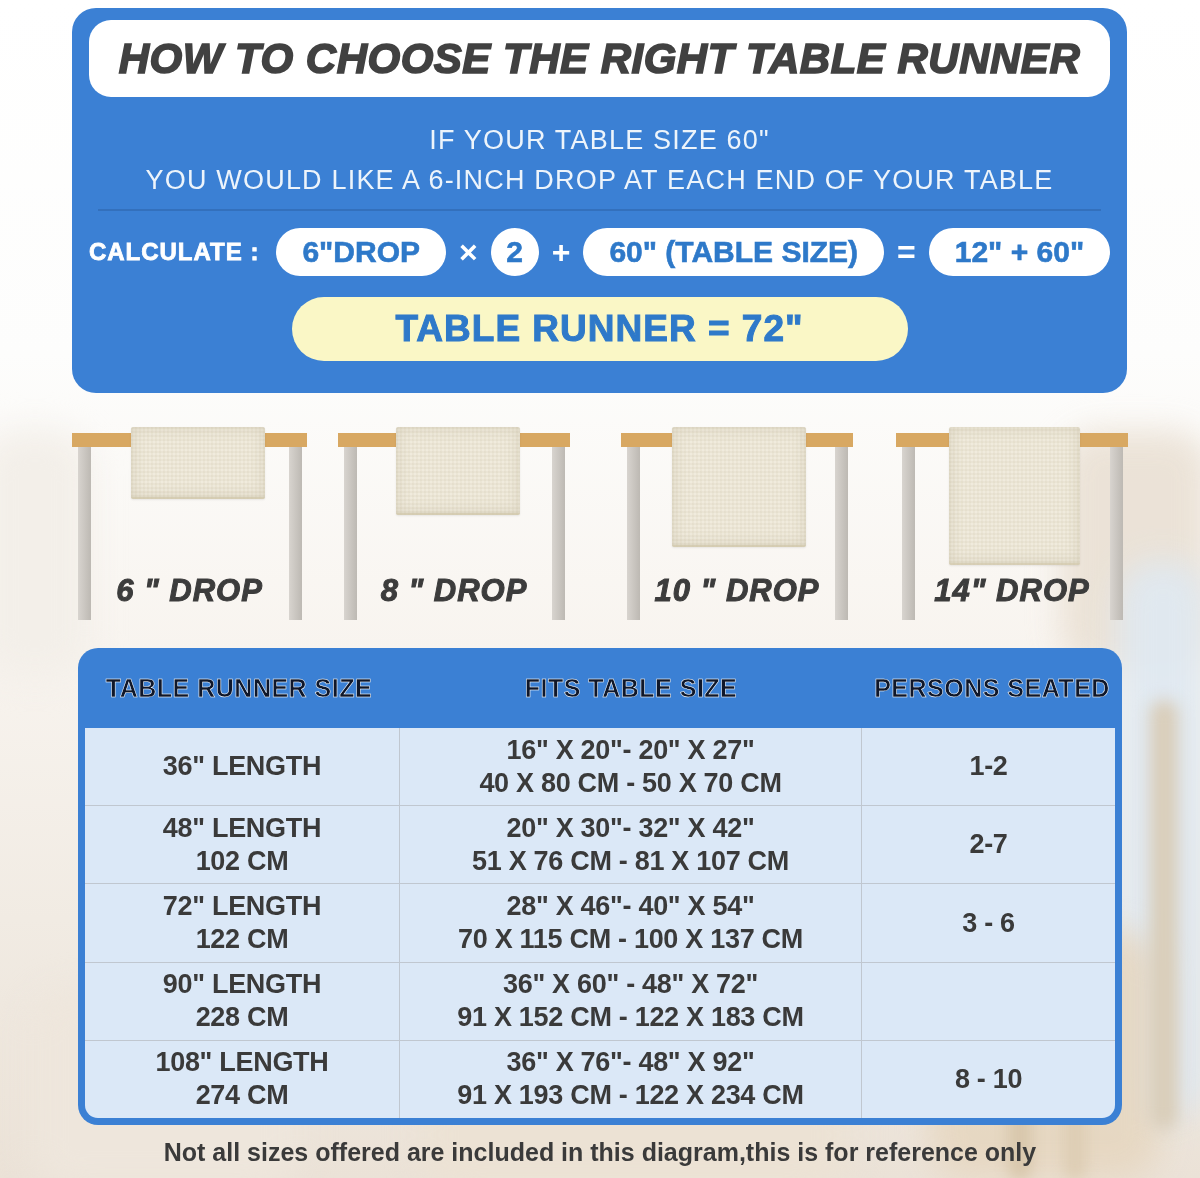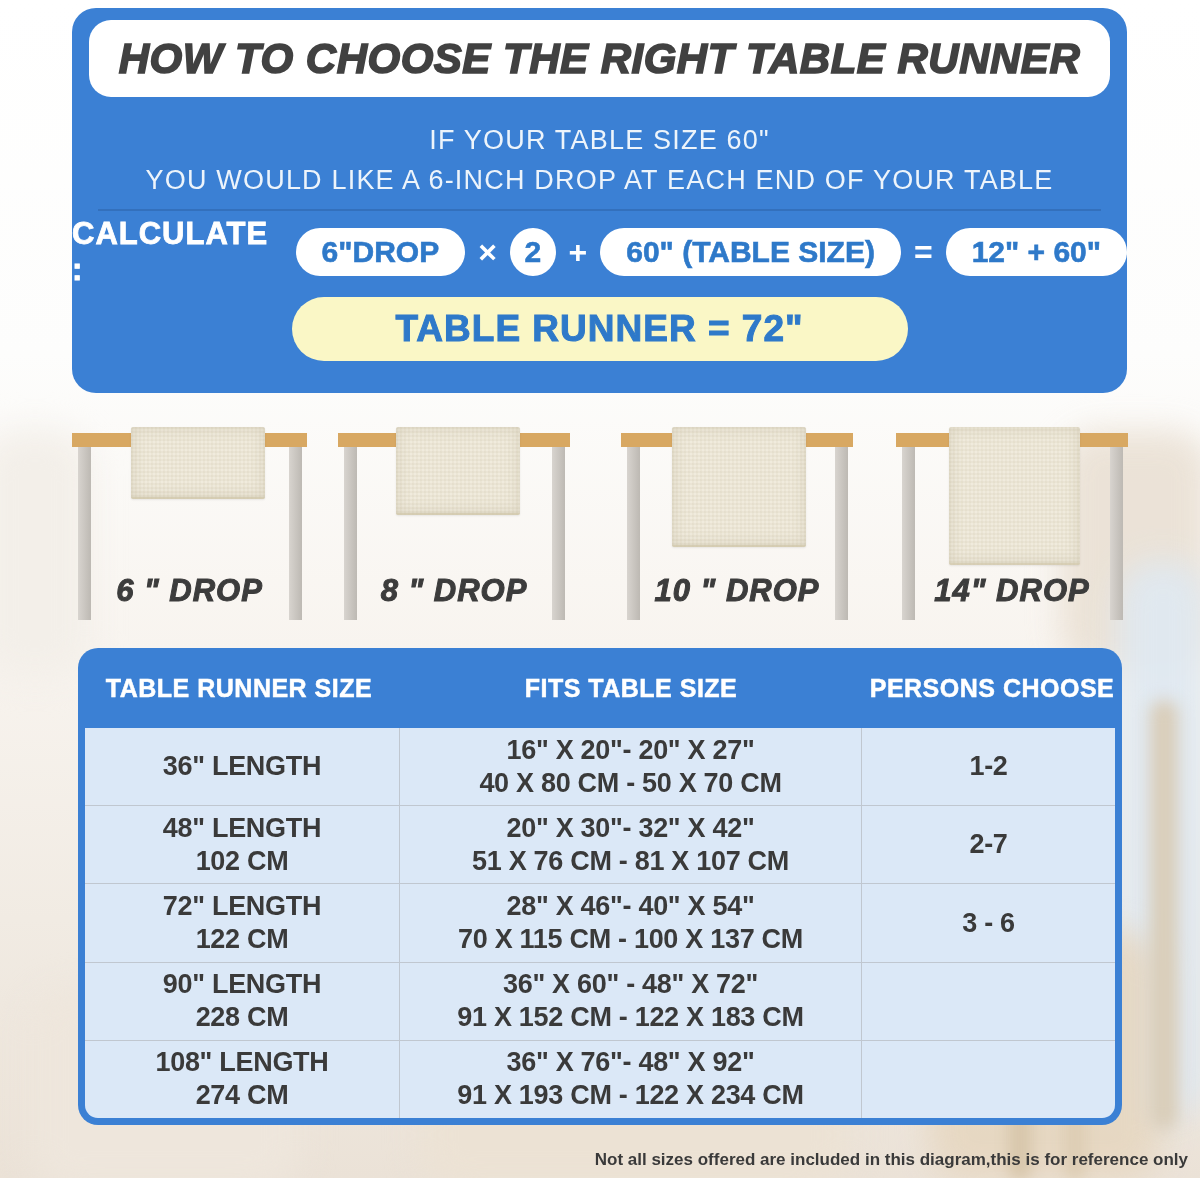--- a/index.html
+++ b/index.html
@@ -23,21 +23,21 @@
   .top-panel{position:absolute;left:72px;top:8px;width:1055px;height:385px;background:#3B80D4;border-radius:24px;}
   .title-bar{position:absolute;left:17px;top:12px;width:1021px;height:77px;background:#ffffff;border-radius:22px;
     display:flex;align-items:center;justify-content:center;}
   .title-bar h1{margin:0;font-size:42px;font-weight:bold;font-style:italic;color:#414141;
     -webkit-text-stroke:1.6px #414141;letter-spacing:.5px;white-space:nowrap;}
   .intro{position:absolute;left:0;right:0;top:112px;text-align:center;color:#EDF4FB;
     font-size:27px;line-height:40px;letter-spacing:1.2px;}
   .intro p{margin:0;}
   .sep{position:absolute;left:26px;right:26px;top:201px;height:2px;background:rgba(25,55,105,.22);}
   .calc-row{position:absolute;left:0;right:0;top:219px;height:50px;display:flex;align-items:center;justify-content:center;gap:13px;}
-  .calc-label{color:#ffffff;font-size:31px;font-weight:bold;letter-spacing:1px;-webkit-text-stroke:.8px #ffffff;margin-right:4px;}
+  .calc-label{color:#ffffff;font-size:24px;font-weight:bold;letter-spacing:1px;-webkit-text-stroke:.8px #ffffff;margin-right:4px;}
   .pill{background:#ffffff;color:#2E79C9;font-weight:bold;font-size:30px;height:48px;line-height:48px;
     border-radius:24px;padding:0 26px;-webkit-text-stroke:.6px #2E79C9;white-space:nowrap;}
   .pill.circle{width:48px;padding:0;text-align:center;border-radius:50%;}
   .op{color:#ffffff;font-size:32px;font-weight:bold;}
   .result-banner{position:absolute;left:50%;top:289px;transform:translateX(-50%);width:616px;height:64px;
     background:#FAF7C6;border-radius:32px;display:flex;align-items:center;justify-content:center;
     color:#2E79C9;font-size:37px;font-weight:bold;-webkit-text-stroke:1px #2E79C9;letter-spacing:1px;}
 
   
   .fig{position:absolute;top:425px;height:210px;}
@@ -48,34 +48,34 @@
     background-image:repeating-linear-gradient(0deg,rgba(190,180,150,.12) 0 2px,transparent 2px 4px),
                      repeating-linear-gradient(90deg,rgba(190,180,150,.10) 0 2px,transparent 2px 4px);
     box-shadow:inset 0 0 14px rgba(160,150,120,.28),0 1px 2px rgba(0,0,0,.08);
     border-bottom:2px solid rgba(205,195,165,.7);}
   .drop-label{position:absolute;left:0;right:0;top:148px;text-align:center;font-size:31px;font-weight:bold;
     font-style:italic;color:#3C3C3C;-webkit-text-stroke:1px #3C3C3C;letter-spacing:1px;white-space:nowrap;}
 
   
   .size-panel{position:absolute;left:78px;top:648px;width:1044px;height:477px;background:#3B80D4;border-radius:20px;overflow:hidden;}
   .size-head{position:absolute;left:0;right:0;top:0;height:80px;display:flex;align-items:center;
-    color:#ffffff;font-weight:bold;font-size:25px;letter-spacing:.5px;}
+    color:#0f172a;font-weight:bold;font-size:25px;letter-spacing:.5px;}
   .hc{text-align:center;-webkit-text-stroke:.5px #ffffff;}
   .hc.c1{width:322px;}.hc.c2{width:462px;}.hc.c3{flex:1;}
   .size-body{position:absolute;left:7px;right:7px;top:80px;bottom:7px;background:rgba(255,255,255,.82);
     border-radius:0 0 13px 13px;display:flex;flex-direction:column;}
   .srow{flex:1;display:flex;border-bottom:1px solid rgba(110,100,90,.25);}
   .srow:last-child{border-bottom:none;}
   .cell{display:flex;flex-direction:column;justify-content:center;text-align:center;color:#3A3A3A;
     font-weight:bold;font-size:27px;line-height:33px;letter-spacing:-.3px;box-sizing:border-box;}
   .cell.c1{width:315px;border-right:1px solid rgba(110,100,90,.25);}
   .cell.c2{width:462px;border-right:1px solid rgba(110,100,90,.25);}
   .cell.c3{flex:1;}
 
-  .note{position:absolute;left:0;right:0;top:1138px;text-align:right;font-size:17px;font-weight:bold;color:#3A3A3A;margin:12px;}
+  .note{position:absolute;left:0;right:0;top:1138px;text-align:center;font-size:25px;font-weight:bold;color:#3A3A3A;margin:0;}
 </style>
 </head>
 <body>
 
 <div class="stage">
 
   <div class="bg">
     <div class="bs bs1"></div>
     <div class="bs bs2"></div>
     <div class="bs bs3"></div>
@@ -140,21 +140,21 @@
     <div class="leg leg-l"></div>
     <div class="leg leg-r"></div>
     <div class="runner" style="left:53px;width:131px;height:136px;"></div>
     <div class="drop-label">14" DROP</div>
   </div>
 
   <section class="size-panel">
     <div class="size-head">
       <div class="hc c1">TABLE RUNNER SIZE</div>
       <div class="hc c2">FITS TABLE SIZE</div>
-      <div class="hc c3">PERSONS CHOOSE</div>
+      <div class="hc c3">PERSONS SEATED</div>
     </div>
     <div class="size-body">
 
       <div class="srow">
         <div class="cell c1">
           <div>36" LENGTH</div>
         </div>
         <div class="cell c2">
           <div>16" X 20"- 20" X 27"</div>
           <div>40 X 80 CM - 50 X 70 CM</div>
@@ -205,20 +205,23 @@
 
       <div class="srow">
         <div class="cell c1">
           <div>108" LENGTH</div>
           <div>274 CM</div>
         </div>
         <div class="cell c2">
           <div>36" X 76"- 48" X 92"</div>
           <div>91 X 193 CM - 122 X 234 CM</div>
         </div>
+        <div class="cell c3">
+          <div>8 - 10</div>
+        </div>
       </div>
 
     </div>
   </section>
 
   <p class="note">Not all sizes offered are included in this diagram,this is for reference only</p>
 
 </div>
 
 </body></html>

